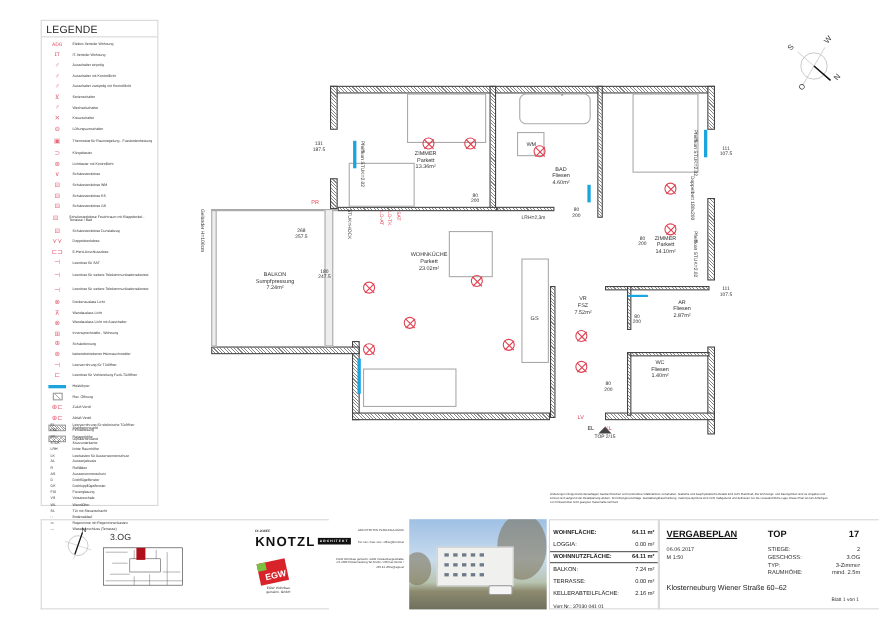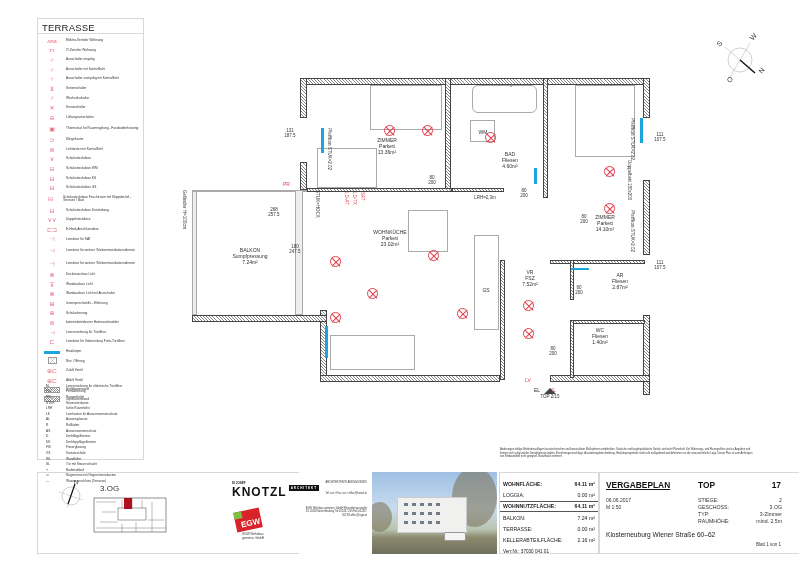--- a/index.html
+++ b/index.html
@@ -49,21 +49,21 @@
   
   .notes { position: absolute; left: 500px; top: 448px; width: 255px; font-size: 2.6px; color: #333; line-height: 1.35; }
 
   
   .footer { position: absolute; left: 37px; top: 472px; width: 262px; height: 82px; border: 1px solid #d8d8d8; border-right: none; }
   .footer-compass { position: absolute; left: 55px; top: 478px; width: 32px; height: 32px; }
   .footer-og { position: absolute; left: 100px; top: 484px; font-size: 8px; color: #333; }
   .siteplan { position: absolute; left: 92px; top: 494px; width: 78px; height: 42px; }
   .knotzl { position: absolute; left: 232px; top: 481px; width: 70px; }
   .k-small { font-size: 3px; font-weight: bold; color: #222; }
-  .k-big { font-size: 12px; font-weight: bold; letter-spacing: 1px; color: #111; display: flex; }
+  .k-big { font-size: 12px; font-weight: bold; letter-spacing: 1px; color: #111; display: flex; align-items: center; }
   .k-bar { height: 6px; width: 110px; background: #111; margin-left: 2px; color: #fff; font-size: 3px; padding: 1px 2px; text-align: right; }
   .arch-info { position: absolute; left: 302px; top: 481px; width: 65px; font-size: 2.6px; color: #333; line-height: 1.3; text-align: right; }
   .egw-logo { position: absolute; left: 235px; top: 510px; width: 26px; height: 20px; transform: rotate(-12deg); background: #d8232a; display: flex; align-items: flex-end; justify-content: center; }
   .egw-logo .g { position: absolute; left: 0; top: 0; width: 8px; height: 7px; background: #7ac142; }
   .egw-logo span { color: #fff; font-size: 8px; font-weight: bold; padding-bottom: 2px; padding-left: 4px; }
   .egw-cap { position: absolute; left: 238px; top: 533px; width: 30px; font-size: 3px; color: #333; text-align: center; line-height: 1.3; }
   .egw-info { position: absolute; left: 302px; top: 507px; width: 65px; font-size: 2.6px; color: #333; line-height: 1.3; text-align: right; }
   .photo { position: absolute; left: 372px; top: 472px; width: 125px; height: 82px; overflow: hidden;
            background: linear-gradient(180deg, #9fc0e4 0%, #c9dcef 45%, #b8c4b0 70%, #8c8a6e 80%, #6f6f5e 100%); }
   .photo .bld { position: absolute; left: 25px; top: 25px; width: 70px; height: 36px; background: #f0f0ee; border: 0.5px solid #ccc; }
@@ -84,21 +84,21 @@
   .vp-date { position: absolute; left: 6px; top: 24px; font-size: 5px; color: #333; }
   .vp-scale { position: absolute; left: 6px; top: 31px; font-size: 5px; color: #333; }
   .kv { position: absolute; left: 98px; width: 84px; display: flex; justify-content: space-between; font-size: 5.2px; color: #333; }
   .address { position: absolute; left: 6px; top: 58px; font-size: 6.6px; color: #222; }
   .sheet { position: absolute; right: 18px; top: 69px; font-size: 4.5px; color: #333; }
 </style>
 </head>
 <body>
 
 <div class="legend">
-  <div class="legend-title">TERRASSE</div>
+  <div class="legend-title">LEGENDE</div>
   <div class="legend-list" id="legend-list">
       <div class="legend-item">
         <span class="legend-sym">ᴀᴅɢ</span>
         <span class="legend-label">Elektro-Verteiler Wohnung</span>
       </div>
       <div class="legend-item">
         <span class="legend-sym">ɪᴛ</span>
         <span class="legend-label">IT-Verteiler Wohnung</span>
       </div>
       <div class="legend-item">

